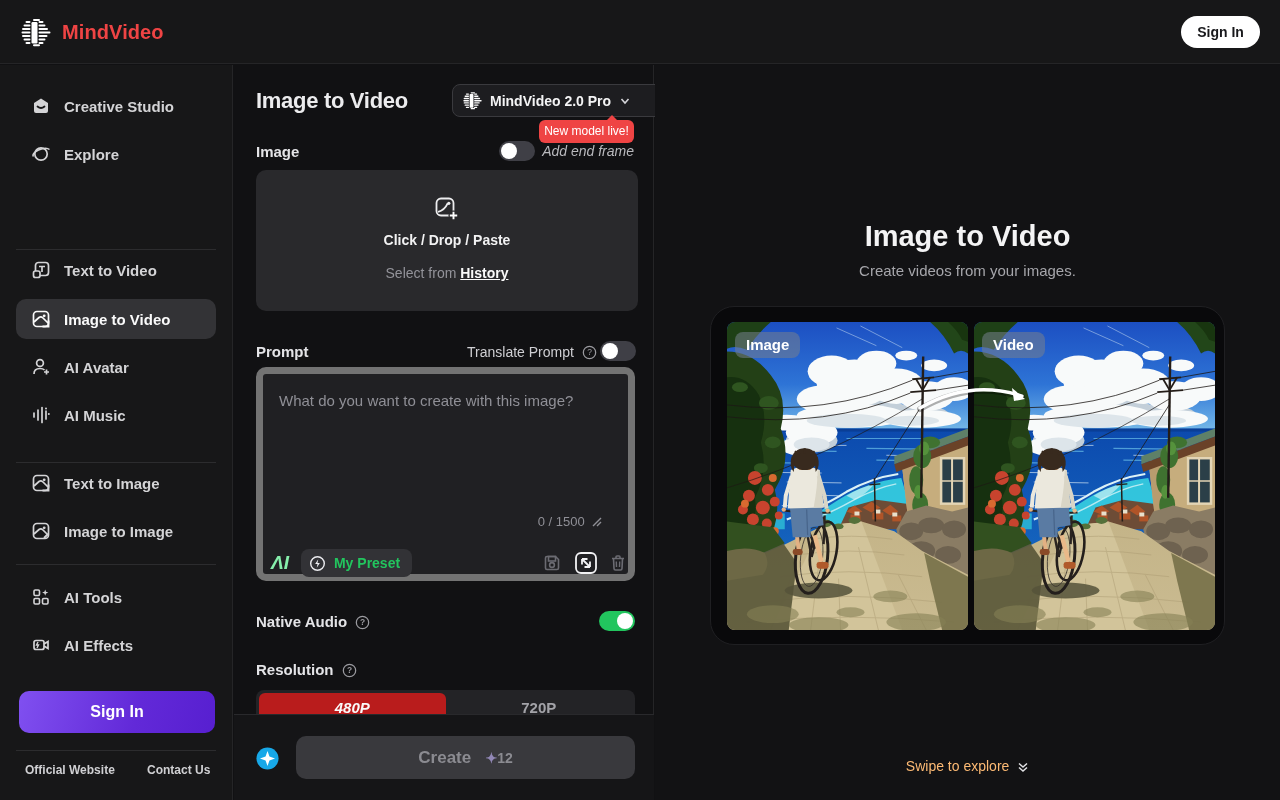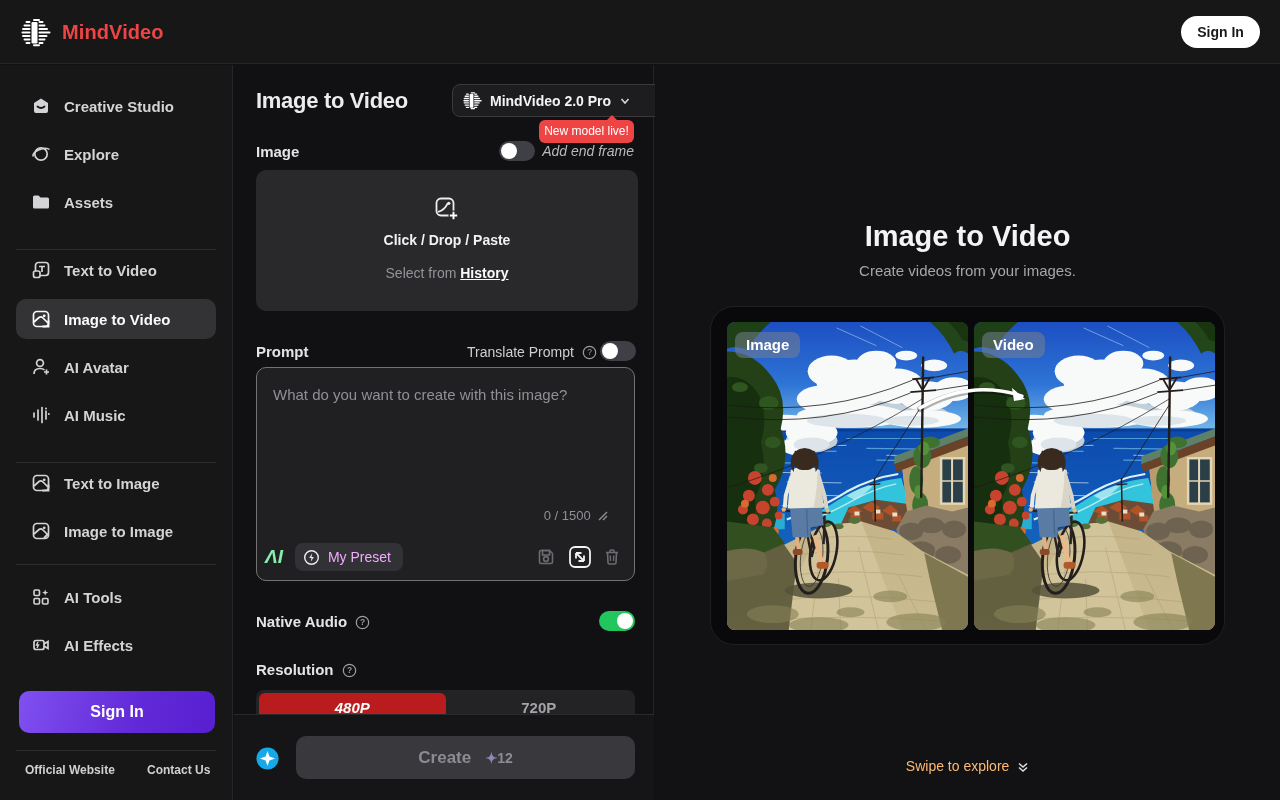--- a/index.html
+++ b/index.html
@@ -34,27 +34,27 @@
 .toggle.on .knob{left:18px;}
 #endFrameTg{position:absolute;left:265px;top:76px;}
 #endFrameTxt{position:absolute;right:19px;top:78px;font-size:14px;color:#b9b9bd;font-style:italic;}
 #upload{position:absolute;left:22px;top:105px;width:382px;height:141px;background:#29292c;border-radius:10px;text-align:center;}
 #upload .t1{margin-top:62px;font-size:14px;font-weight:bold;color:#f2f2f3;}
 #upload .t2{margin-top:17px;font-size:14px;color:#93939a;}
 #upload .t2 b{color:#fafafa;font-weight:bold;text-decoration:underline;}
 #promptLbl{position:absolute;left:22px;top:278px;}
 #trTxt{position:absolute;left:233px;top:279px;font-size:14px;color:#cfcfd3;}
 #trTg{position:absolute;left:366px;top:276px;}
-#pbox{position:absolute;left:22px;top:302px;width:379px;height:214px;background:#202023;border:1px solid #737373;border-radius:10px;}
+#pbox{position:absolute;left:22px;top:302px;width:379px;height:214px;background:#202023;border:7px solid #737373;border-radius:10px;}
 #pbox .ph{position:absolute;left:16px;top:18px;font-size:15px;color:#8f8f96;}
 #pbox .cnt{position:absolute;right:26px;top:140px;font-size:13px;color:#8f8f96;}
 #ptools{position:absolute;left:0;top:166px;width:377px;height:46px;display:flex;align-items:center;}
 #aiGlyph{margin-left:8px;font-size:19px;font-weight:bold;color:#86efac;font-style:italic;}
 #myPreset{margin-left:12px;height:28px;background:#323236;border-radius:8px;display:flex;align-items:center;padding:0 12px 0 8px;}
-#myPreset span{margin-left:8px;font-size:14px;font-weight:normal;color:#f0abfc;}
+#myPreset span{margin-left:8px;font-size:14px;font-weight:bold;color:#22c55e;}
 #naLbl{position:absolute;left:22px;top:548px;}
 #naTg{position:absolute;left:365px;top:546px;}
 #resLbl{position:absolute;left:22px;top:596px;}
 #seg{position:absolute;left:22px;top:625px;width:379px;height:44px;background:#232326;border-radius:8px;display:flex;padding:3px;}
 #seg .s1{width:50%;background:#b91c1c;border-radius:6px;color:#fafafa;font-size:15px;font-weight:bold;text-align:center;line-height:29px;font-style:italic;}
 #seg .s2{width:50%;color:#a3a3a8;font-size:15px;font-weight:bold;text-align:center;line-height:29px;}
 #bbar{position:absolute;left:0px;top:649px;width:420px;height:86px;background:#151517;border-top:1px solid #29292c;}
 #createBtn{position:absolute;left:62px;top:21px;width:339px;height:43px;background:#39393d;border-radius:10px;text-align:center;line-height:43px;font-size:17px;font-weight:bold;color:#8b8b91;}
 
 #right{position:absolute;left:655px;top:65px;width:625px;height:735px;background:#121214;}
@@ -343,26 +343,20 @@
       </svg>
       <span>Creative Studio</span>
     </div>
   <div class="mi" style="top:69px">
       <svg width="20" height="20" viewBox="0 0 20 20">
         <circle cx="10" cy="10" r="6.2" fill="none" stroke="#d4d4d6" stroke-width="1.7"></circle>
         <path d="M2.5 12.5 C-1 8.5 14 1.5 18.5 5.5" stroke="#d4d4d6" stroke-width="1.5" fill="none"></path>
       </svg>
       <span>Explore</span>
     </div>
-  <div class="mi" style="top:117px">
-      <svg width="20" height="20" viewBox="0 0 20 20">
-        <path d="M2 5 Q2 3.5 3.5 3.5 L7.5 3.5 L9.5 5.5 L16.5 5.5 Q18 5.5 18 7 L18 15 Q18 16.5 16.5 16.5 L3.5 16.5 Q2 16.5 2 15 Z" fill="#d4d4d6"></path>
-      </svg>
-      <span>Assets</span>
-    </div>
   <div class="sdiv" style="top:184px"></div>
   <div class="mi" style="top:185px">
       <svg width="20" height="20" viewBox="0 0 20 20">
         <rect x="4.5" y="2.5" width="13" height="13" rx="3" fill="none" stroke="#d4d4d6" stroke-width="1.7"></rect>
         <path d="M8 6.5 L14 6.5 M11 6.5 L11 12" stroke="#d4d4d6" stroke-width="1.7"></path>
         <rect x="2.5" y="11" width="6.5" height="6.5" rx="2" fill="#171718" stroke="#d4d4d6" stroke-width="1.7"></rect>
       </svg>
       <span>Text to Video</span>
     </div>
   <div class="mi sel" style="top:234px">

